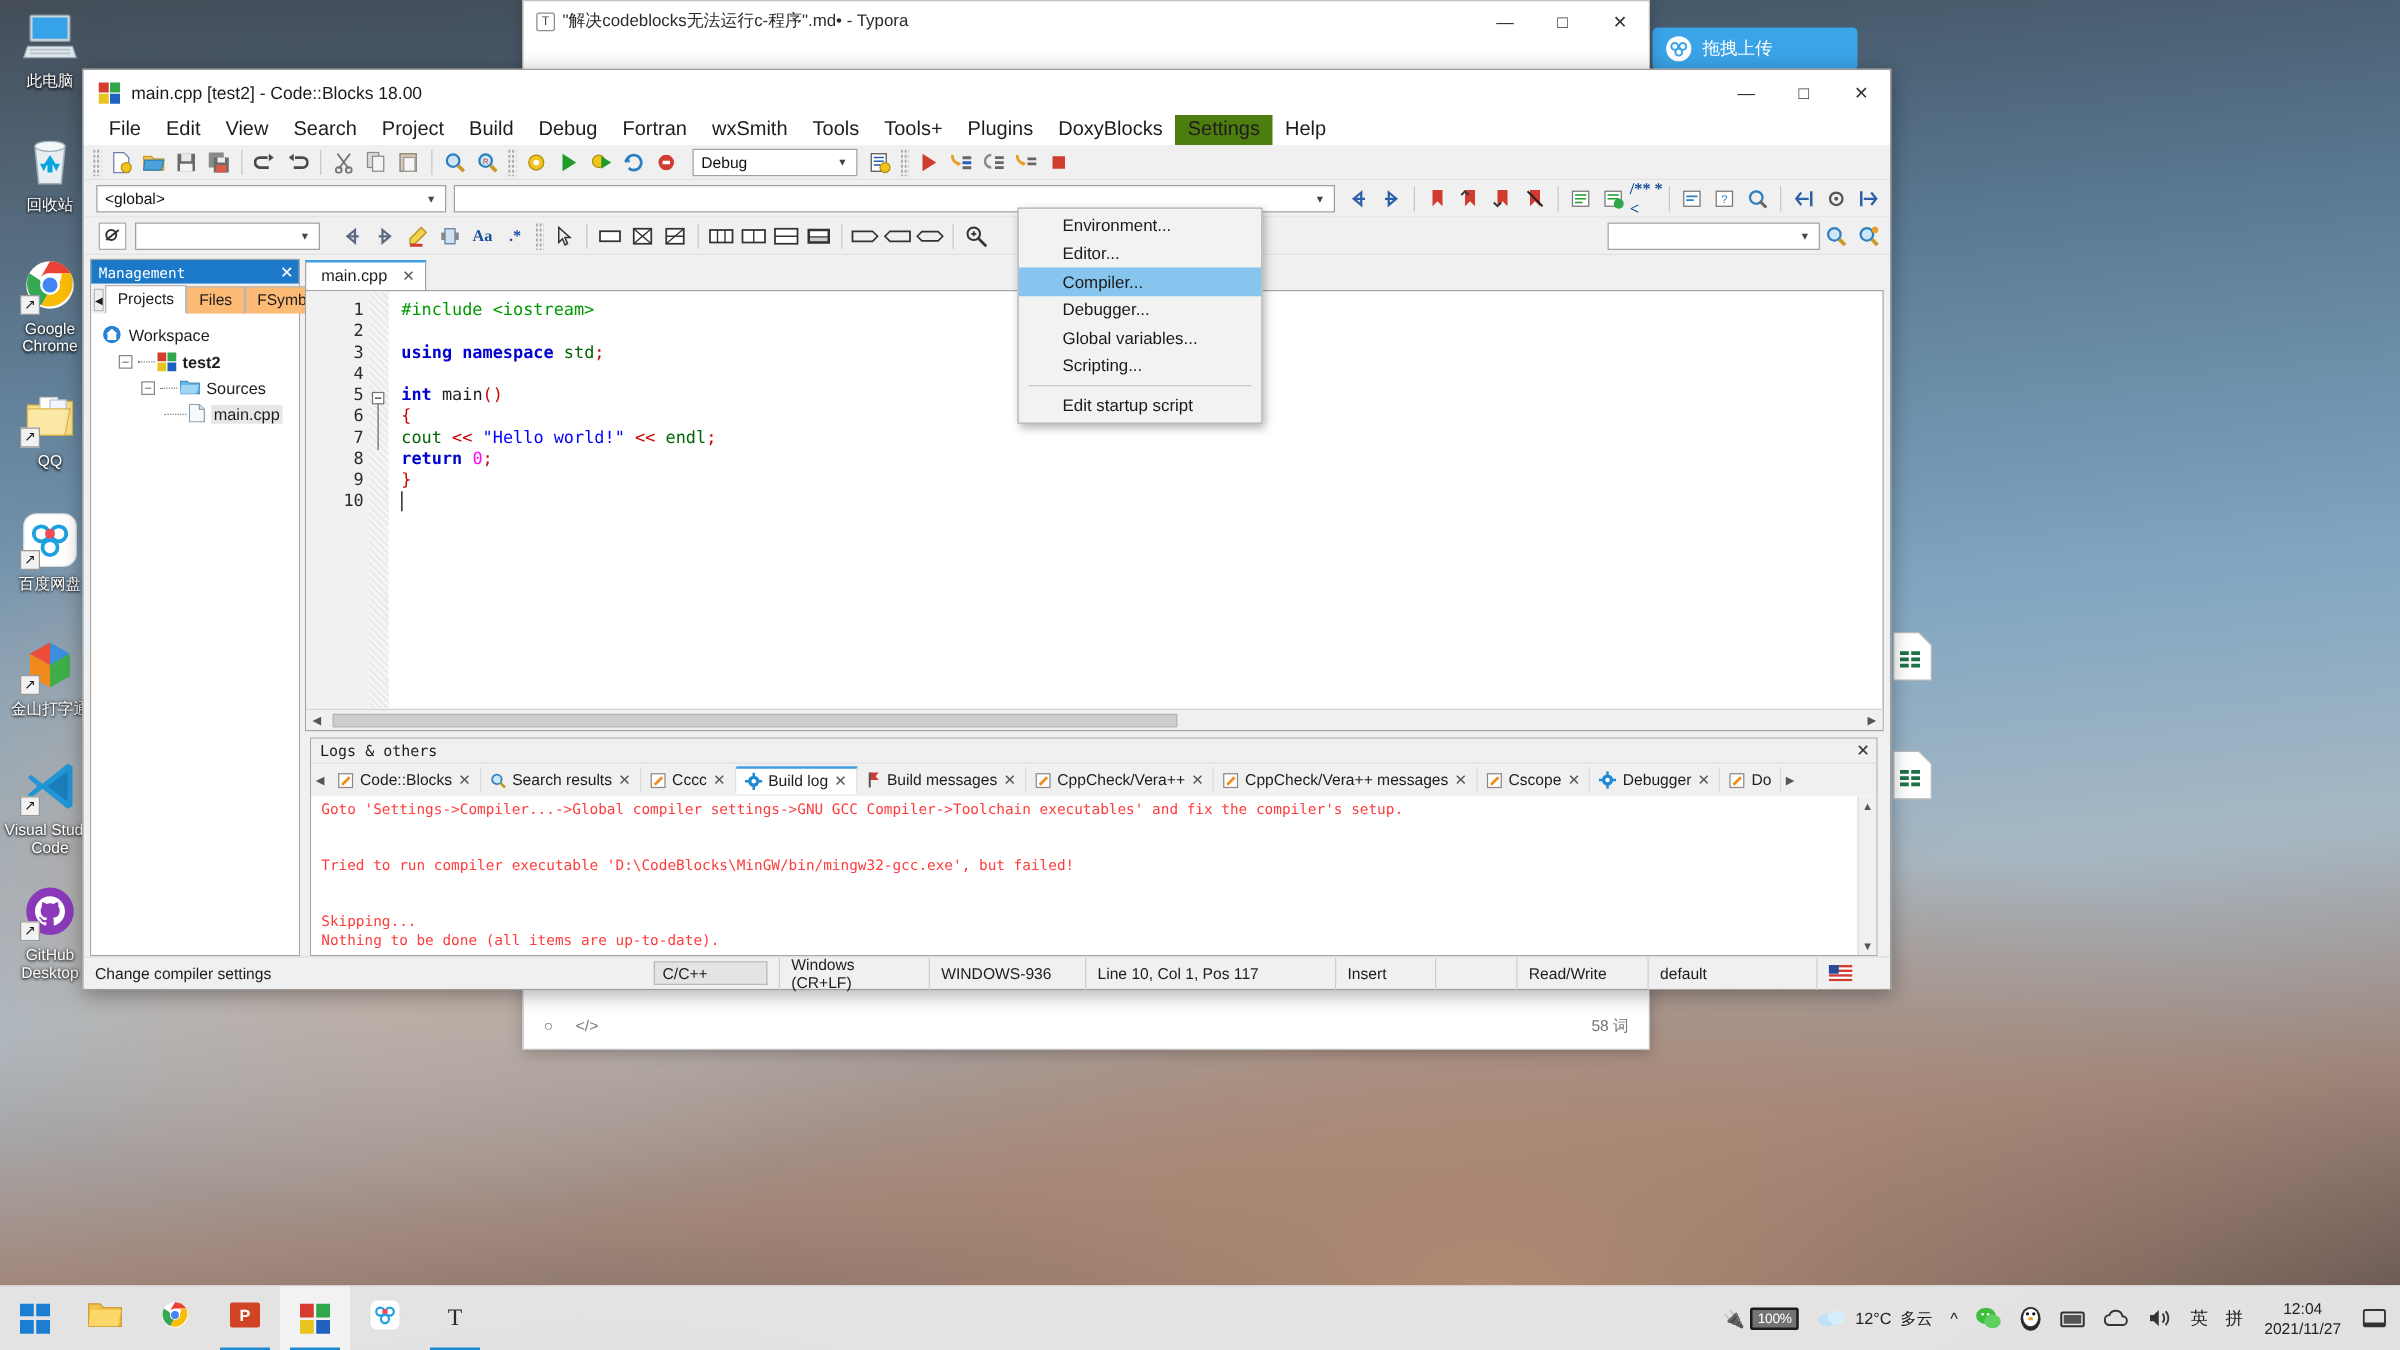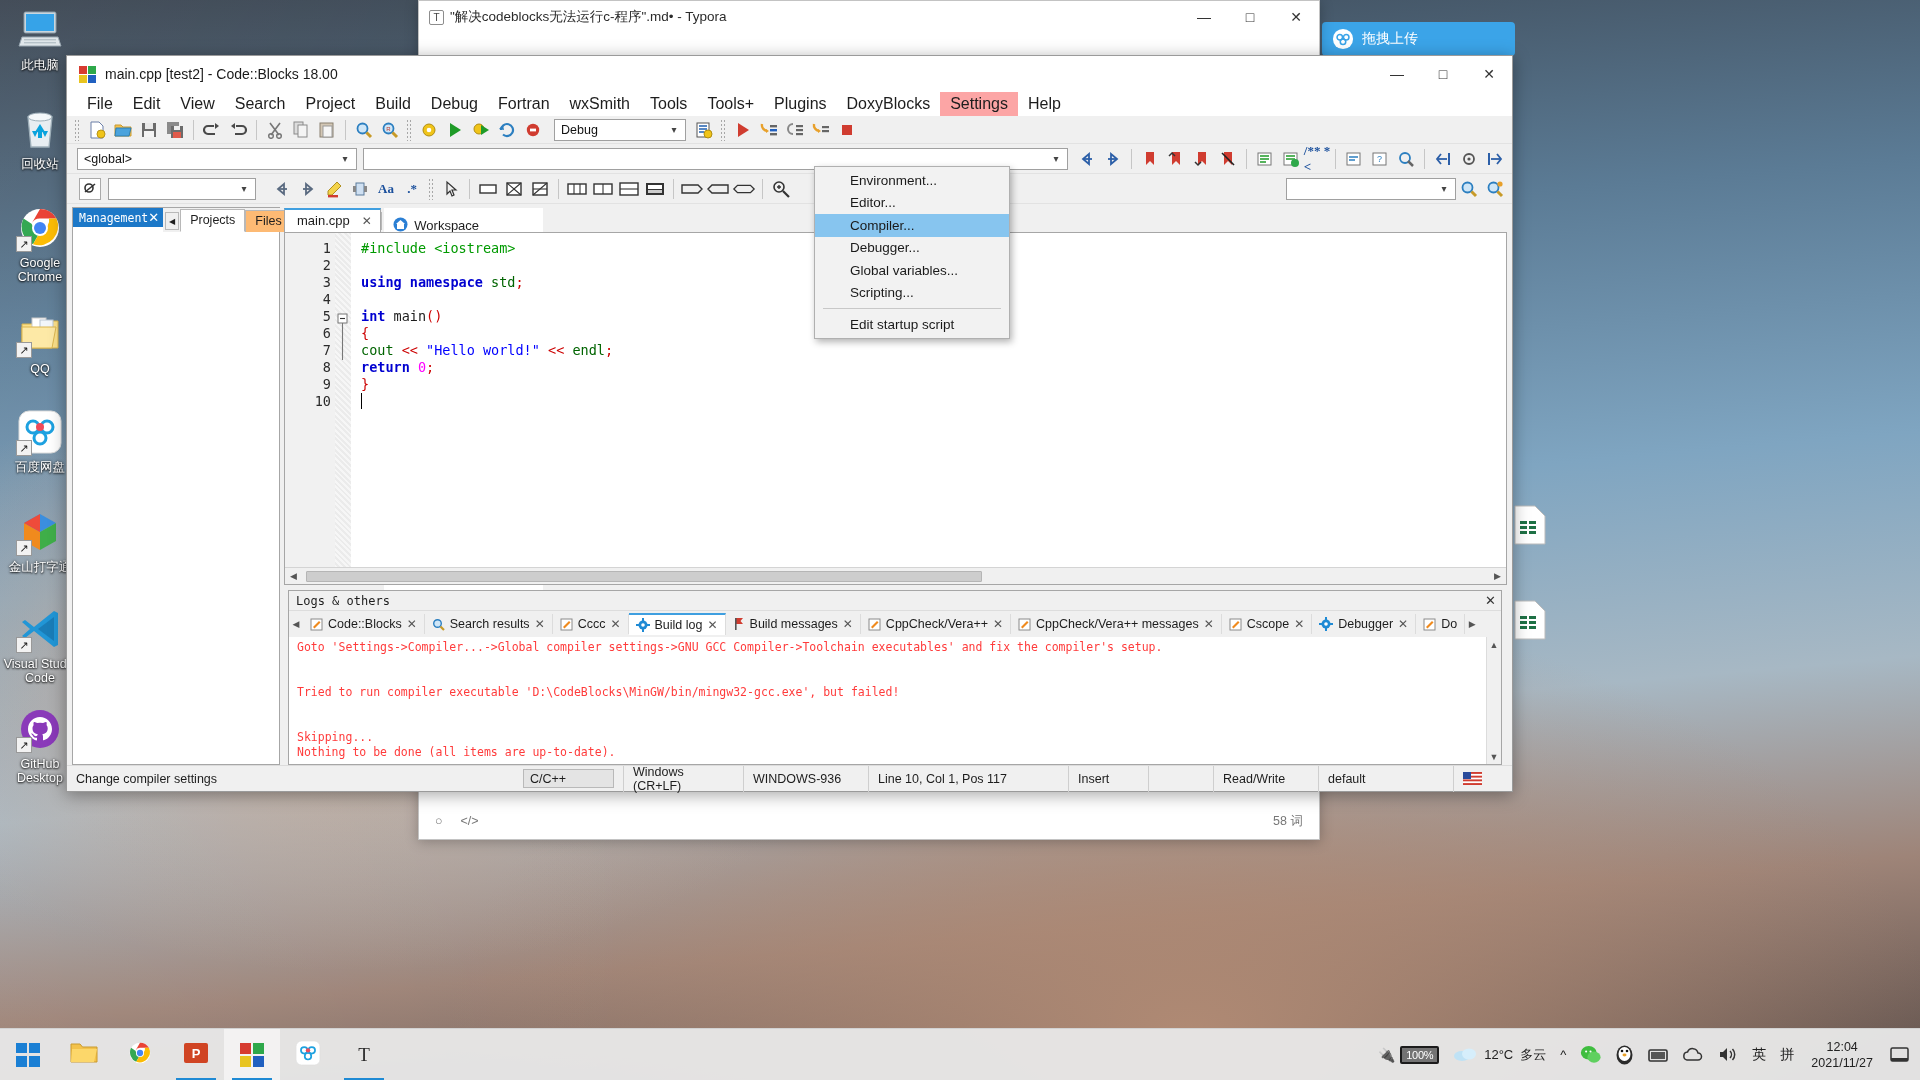--- a/index.html
+++ b/index.html
@@ -71,34 +71,34 @@
   #cb {
     position: absolute; left: 66px; top: 55px; width: 1447px; height: 737px;
     background: #f0f0f0; border: 1px solid #9a9a9a; box-shadow: 0 3px 16px rgba(0,0,0,.35);
     display: flex; flex-direction: column; font-size: 13px; color: #1d1d1d;
   }
   #cb-title { height: 36px; display: flex; align-items: center; padding-left: 12px; background: #fff; }
   #cb-title .t { font-size: 14px; color:#1a1a1a; }
   .cb-logo { width: 17px; height: 17px; display:grid; grid-template-columns:1fr 1fr; grid-template-rows:1fr 1fr; gap:1px; margin-right: 9px; }
   #cb-menubar { height: 24px; display: flex; align-items: center; padding-left: 10px; background:#fff; font-size: 16px; }
   #cb-menubar .mi { padding: 3px 10px; color:#1d1d1d; }
-  #cb-menubar .mi.open { background: #fca5a5; }
+  #cb-menubar .mi.open { background: #4d7c0f; }
   .toolbar-row { display: flex; align-items: center; background: #f0f0f0; border-bottom: 1px solid #e2e2e2; padding: 2px 4px; }
   .tb-grip { width:7px; height:22px; background-image: radial-gradient(#9a9a9a 1px, transparent 1px);
              background-size: 3px 4px; margin: 0 3px; opacity:.85;}
   .tb-sep { width:1px; height:20px; background:#c6c6c6; margin: 0 5px; }
   .tbtn { width: 24px; height: 24px; display:flex; align-items:center; justify-content:center; margin: 0 1px; }
   .cb-combo {
     height: 22px; background: #fff; border: 1px solid #a0a0a0; display:flex; align-items:center;
     padding: 0 2px 0 6px; font-size: 12.5px; color:#111;
   }
   .cb-combo .arrow { margin-left:auto; width: 18px; text-align:center; color:#444; font-size: 10px;}
   #cb-main { flex: 1; display: flex; background: #f0f0f0; overflow: hidden; }
   
-  #mgmt { width: 208px; margin: 3px 0 0 5px; border: 1px solid #a6a6a6; background: #fff; display:flex; }
+  #mgmt { width: 168px; margin: 3px 0 0 5px; border: 1px solid #a6a6a6; background: #fff; display:flex; flex-direction:column; }
   #mgmt-head { height: 19px; background: #1c78c8; color:#fff; display:flex; align-items:center; padding: 0 4px 0 6px;
                font-size: 11.5px; font-family:"DejaVu Sans Mono", monospace; }
   #mgmt-head .x { margin-left:auto; font-size: 13px; font-family:"Liberation Sans",sans-serif; }
   #mgmt-tabs { height: 24px; display: flex; align-items: flex-end; background:#f0f0f0; font-size: 12.5px; }
   .mtab { padding: 3px 9px 4px; border:1px solid #b8b8b8; border-bottom:none; background:#fdba74; }
   .mtab.sel { background: #fff; border-bottom: 1px solid #fff; }
   .scroll-arrow { width:14px; height:18px; display:flex; align-items:center; justify-content:center;
                   border:1px solid #b8b8b8; background:#efefef; font-size:8px; }
   #mgmt-tree { flex:1; background:#fff; padding: 7px 6px; font-size: 13px; }
   .tnode { display:flex; align-items:center; height: 21px; white-space: nowrap; }
@@ -256,21 +256,21 @@
     <div class="glyph">
       <svg width="48" height="48" viewBox="0 0 48 48">
         <circle cx="24" cy="24" r="19" fill="#8a3ab9"></circle>
         <path d="M24 12 c-6.6 0-12 5.4-12 12 0 5.3 3.4 9.8 8.2 11.4 .6.1.8-.3.8-.6v-2.1c-3.3.7-4-1.6-4-1.6-.6-1.4-1.4-1.8-1.4-1.8-1.1-.8.1-.8.1-.8 1.2.1 1.9 1.3 1.9 1.3 1.1 1.9 2.9 1.3 3.6 1 .1-.8.4-1.3.8-1.6-2.7-.3-5.5-1.3-5.5-5.9 0-1.3.5-2.4 1.2-3.2-.1-.3-.5-1.5.1-3.2 0 0 1-.3 3.3 1.2a11.4 11.4 0 0 1 6 0c2.3-1.5 3.3-1.2 3.3-1.2.6 1.7.2 2.9.1 3.2.8.8 1.2 1.9 1.2 3.2 0 4.6-2.8 5.6-5.5 5.9.4.4.8 1.1.8 2.2v3.3c0 .3.2.7.8.6C32.6 33.8 36 29.3 36 24c0-6.6-5.4-12-12-12z" fill="#fff"></path>
       </svg>
       <span class="shortcut-arrow">↗</span>
     </div>
     <div>GitHub Desktop</div>
   </div>
 
-  <div style="position:absolute;left:1322px;top:22px;width:193px;height:34px;background:#3ba4e8;border-radius:4px;display:flex;align-items:center;padding:0 10px;gap:8px;">
+  <div style="position:absolute;left:1322px;top:22px;width:164px;height:34px;background:#3ba4e8;border-radius:4px;display:flex;align-items:center;padding:0 10px;gap:8px;">
     <span class="ie">
       <svg width="22" height="22" viewBox="0 0 24 24">
           <circle cx="12" cy="12" r="11" fill="#fff"></circle>
           <circle cx="8.5" cy="10" r="3" fill="none" stroke="#3ba4e8" stroke-width="1.7"></circle>
           <circle cx="15.5" cy="10" r="3" fill="none" stroke="#3ba4e8" stroke-width="1.7"></circle>
           <circle cx="12" cy="15" r="3" fill="none" stroke="#3ba4e8" stroke-width="1.7"></circle>
         </svg>
     </span>
     <span style="color:#fff;font-size:14px;">拖拽上传</span>
   </div>

